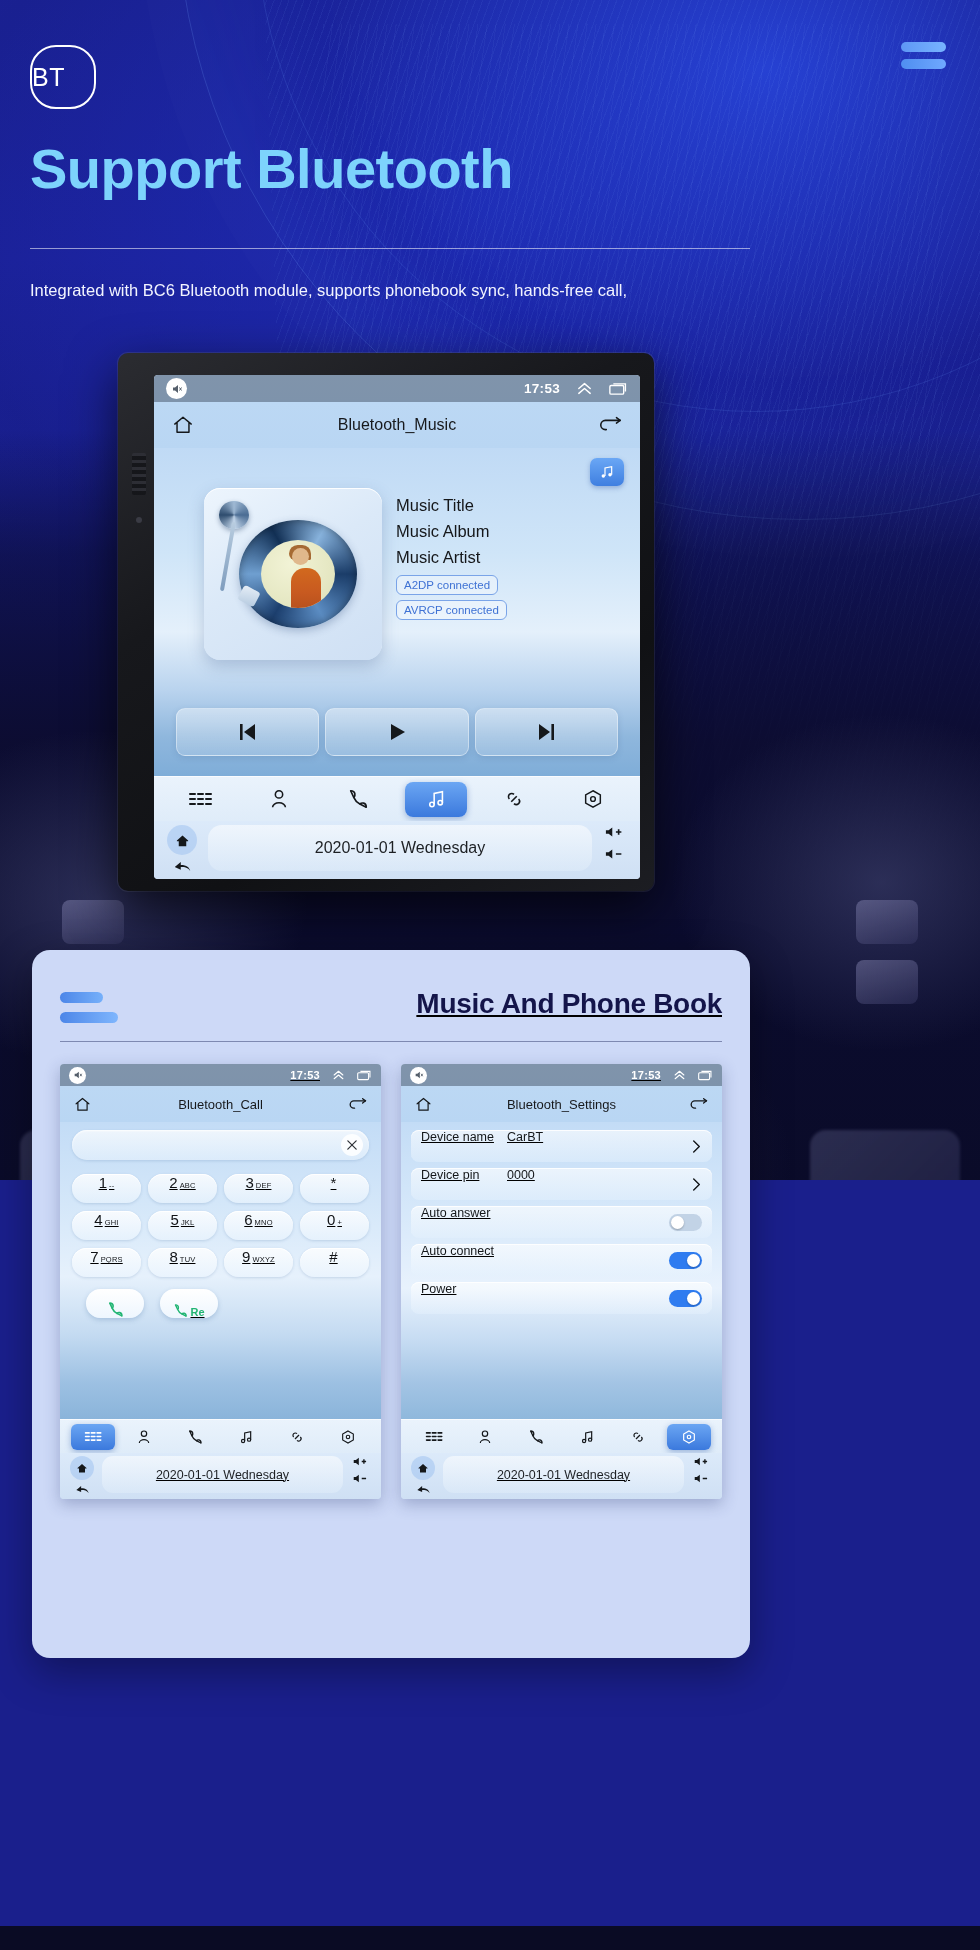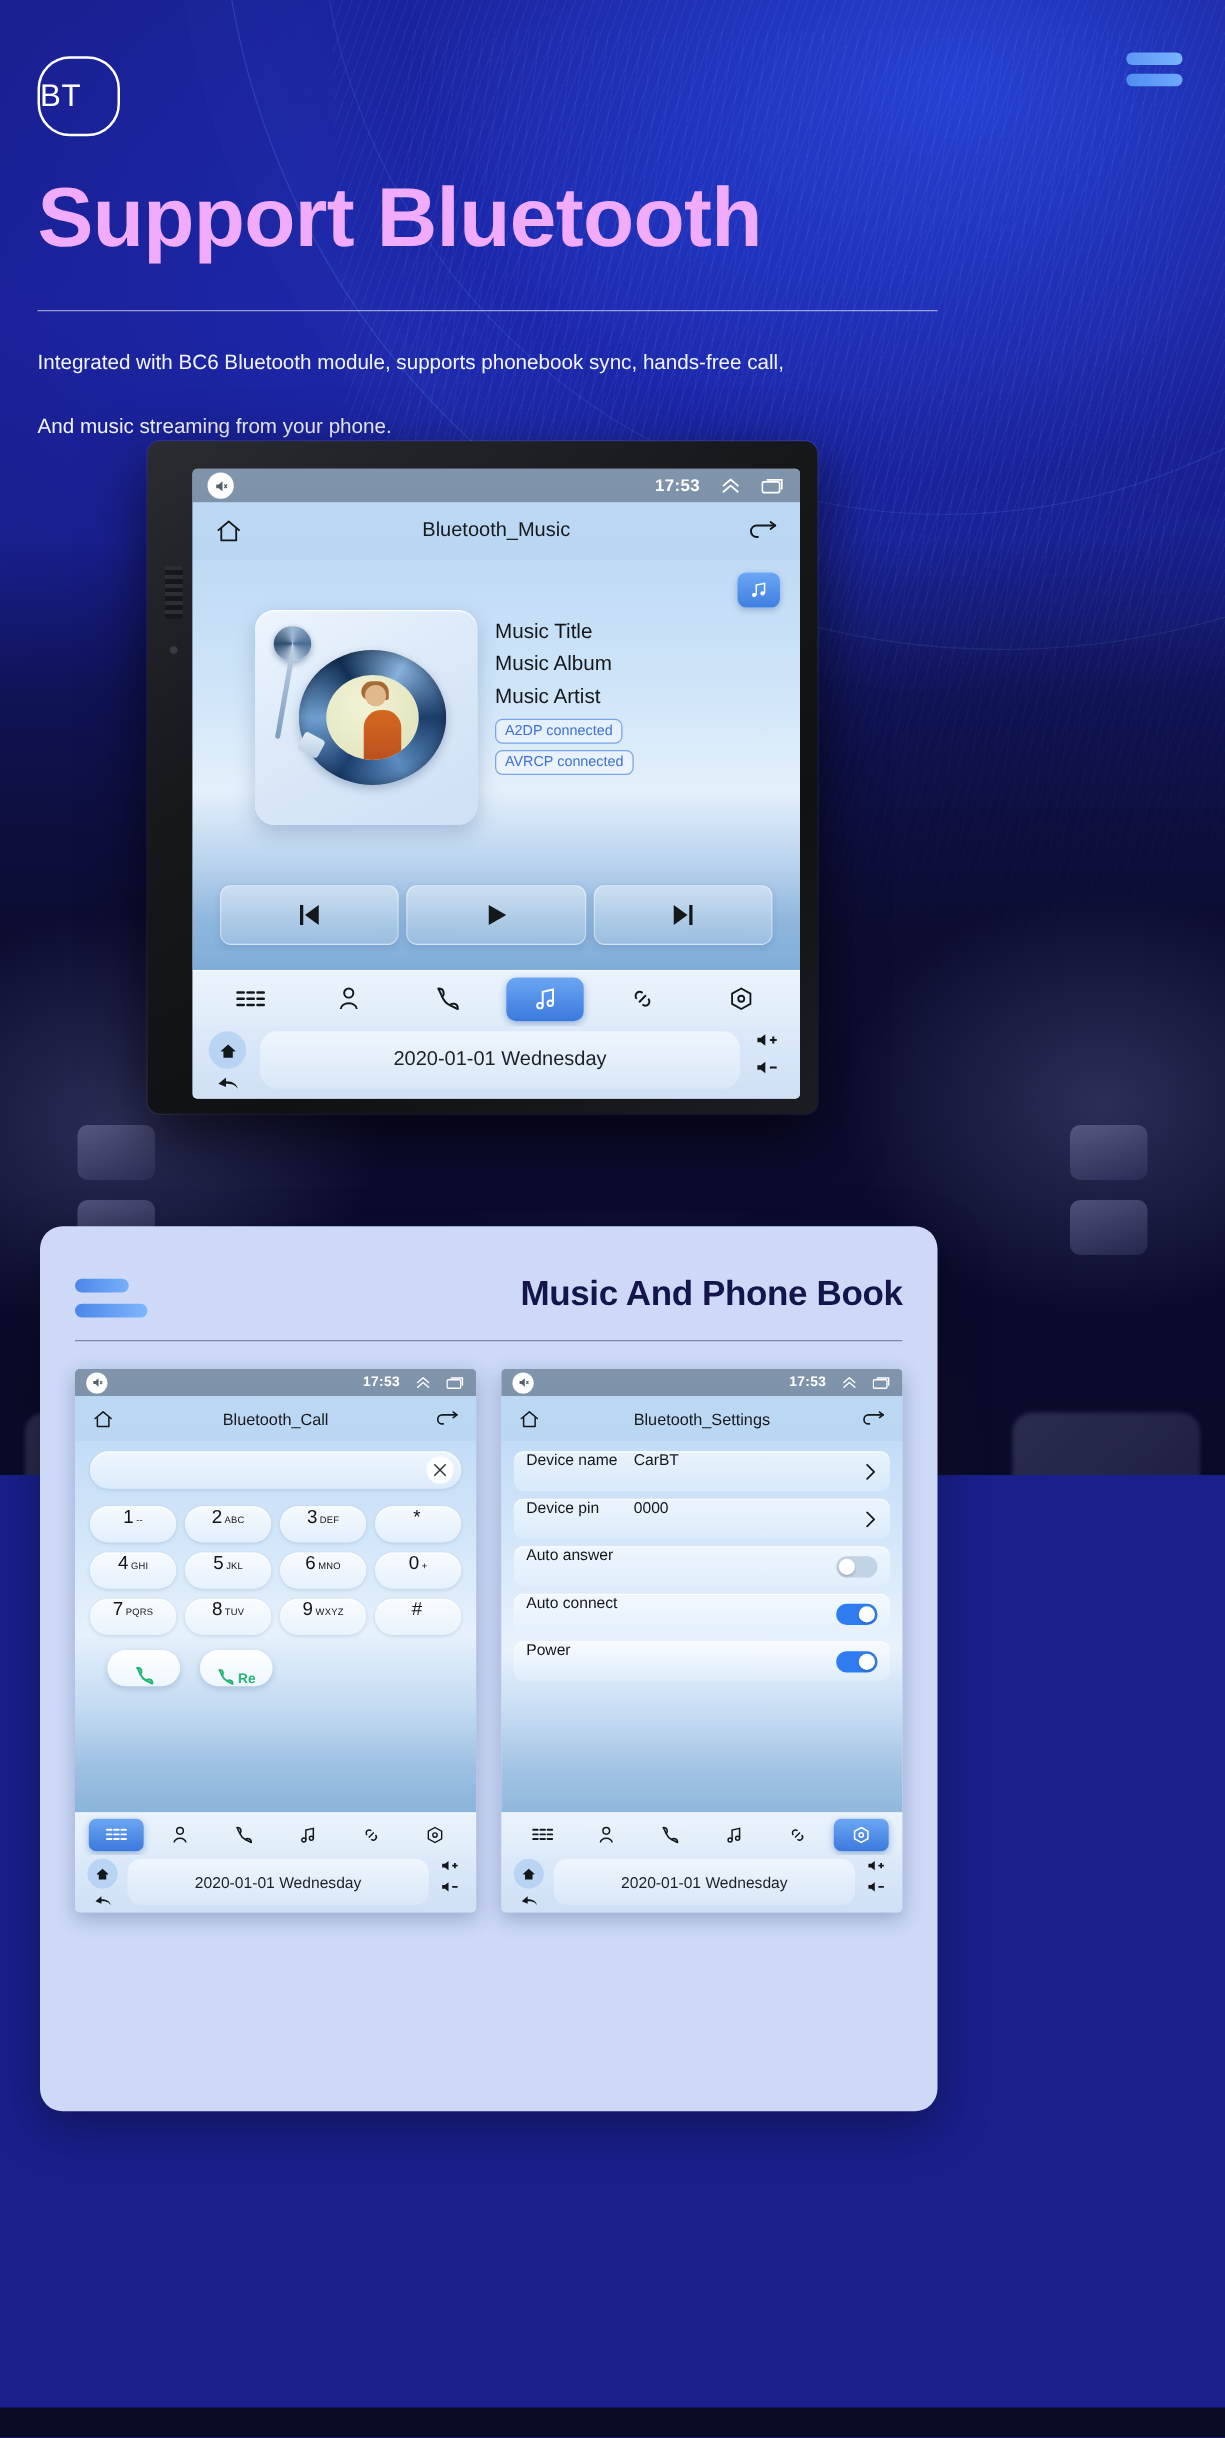--- a/index.html
+++ b/index.html
@@ -79,21 +79,21 @@
   .hamburger {
     position: absolute; right: 34px; top: 42px;
     display: flex; flex-direction: column; gap: 7px; align-items: flex-end;
   }
   .hamburger i { display:block; height: 10px; border-radius: 5px; }
   .hamburger i:nth-child(1){ width: 45px; background: linear-gradient(90deg,#5e97f5,#78b4ff); }
   .hamburger i:nth-child(2){ width: 45px; background: linear-gradient(90deg,#4f8ef0,#6fa8ff); }
 
   .hero-title {
     position: absolute; left: 30px; top: 140px;
-    color: #f0abfc; font-size: 67px; font-weight: 700; letter-spacing: -.5px;
+    color: #7dd3fc; font-size: 56px; font-weight: 700; letter-spacing: -.5px;
     line-height: 1.05;
   }
   .hero-rule {
     position: absolute; left: 30px; top: 248px; width: 720px; height: 1px;
     background: rgba(255,255,255,0.55);
   }
   .hero-sub {
     position: absolute; left: 30px; top: 265px; width: 730px;
     color: #f2f4ff; font-size: 16.5px; line-height: 51px; font-weight: 400;
   }
@@ -261,24 +261,25 @@
   .sys-date {
     flex: 1; height: 46px; border-radius: 14px;
     background: linear-gradient(180deg, rgba(255,255,255,.55), rgba(225,238,250,.5));
     display:flex; align-items:center; justify-content:center;
     font-size: 16px; color: #1d2024;
   }
   .sys-vol { display:flex; flex-direction: column; align-items:center; gap: 8px; width: 30px; }
 
   
   .bottom-card {
-    position: absolute; left: 32px; top: 981px; width: 718px; height: 708px;
+    position: absolute; left: 32px; top: 950px; width: 718px; height: 708px;
     background: #cdd9f7; border-radius: 18px;
     box-shadow: 0 14px 40px rgba(0,0,0,.35);
     padding: 38px 28px 24px 28px;
+    text-decoration: underline;
   }
   .bc-head { display:flex; align-items: flex-start; justify-content: space-between; }
   .bc-bars { display:flex; flex-direction: column; gap: 9px; padding-top: 4px; }
   .bc-bars i { display:block; height: 11px; border-radius: 6px; }
   .bc-bars i:nth-child(1){ width: 43px; background: linear-gradient(90deg,#4c86e8,#76b0fa); }
   .bc-bars i:nth-child(2){ width: 58px; background: linear-gradient(90deg,#4c86e8,#7fb6fd); }
   .bc-title { font-size: 28px; font-weight: 700; color: #14154a; letter-spacing: -.3px; }
   .bc-rule { margin-top: 18px; height: 1px; background: rgba(30,40,90,.45); }
 
   .bc-screens { display: flex; gap: 20px; margin-top: 22px; }
@@ -392,21 +393,20 @@
 
 <div class="hamburger">
   <i></i>
   <i></i>
 </div>
 
 <div class="hero-title">Support Bluetooth</div>
 <div class="hero-rule"></div>
 <div class="hero-sub">
   <div>Integrated with BC6 Bluetooth module, supports phonebook sync, hands-free call,</div>
-  <div>And music streaming from your phone.</div>
 </div>
 
 <div class="device">
   <div class="device-speaker"></div>
   <div class="device-dot"></div>
 
   <div class="screen">
 
     <div class="statusbar">
       <div class="sb-mute">

